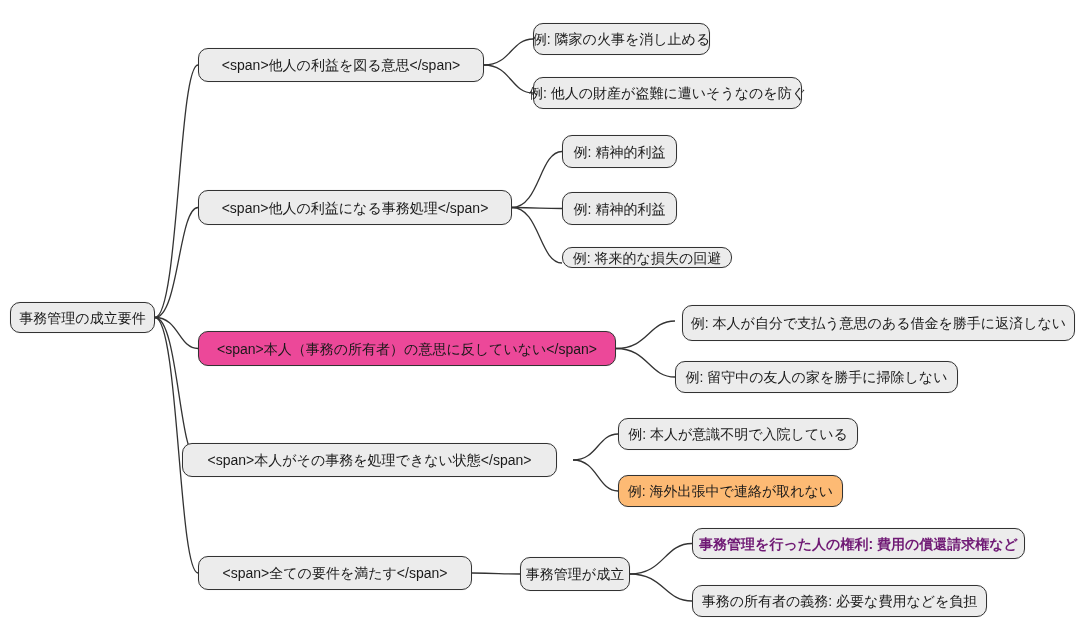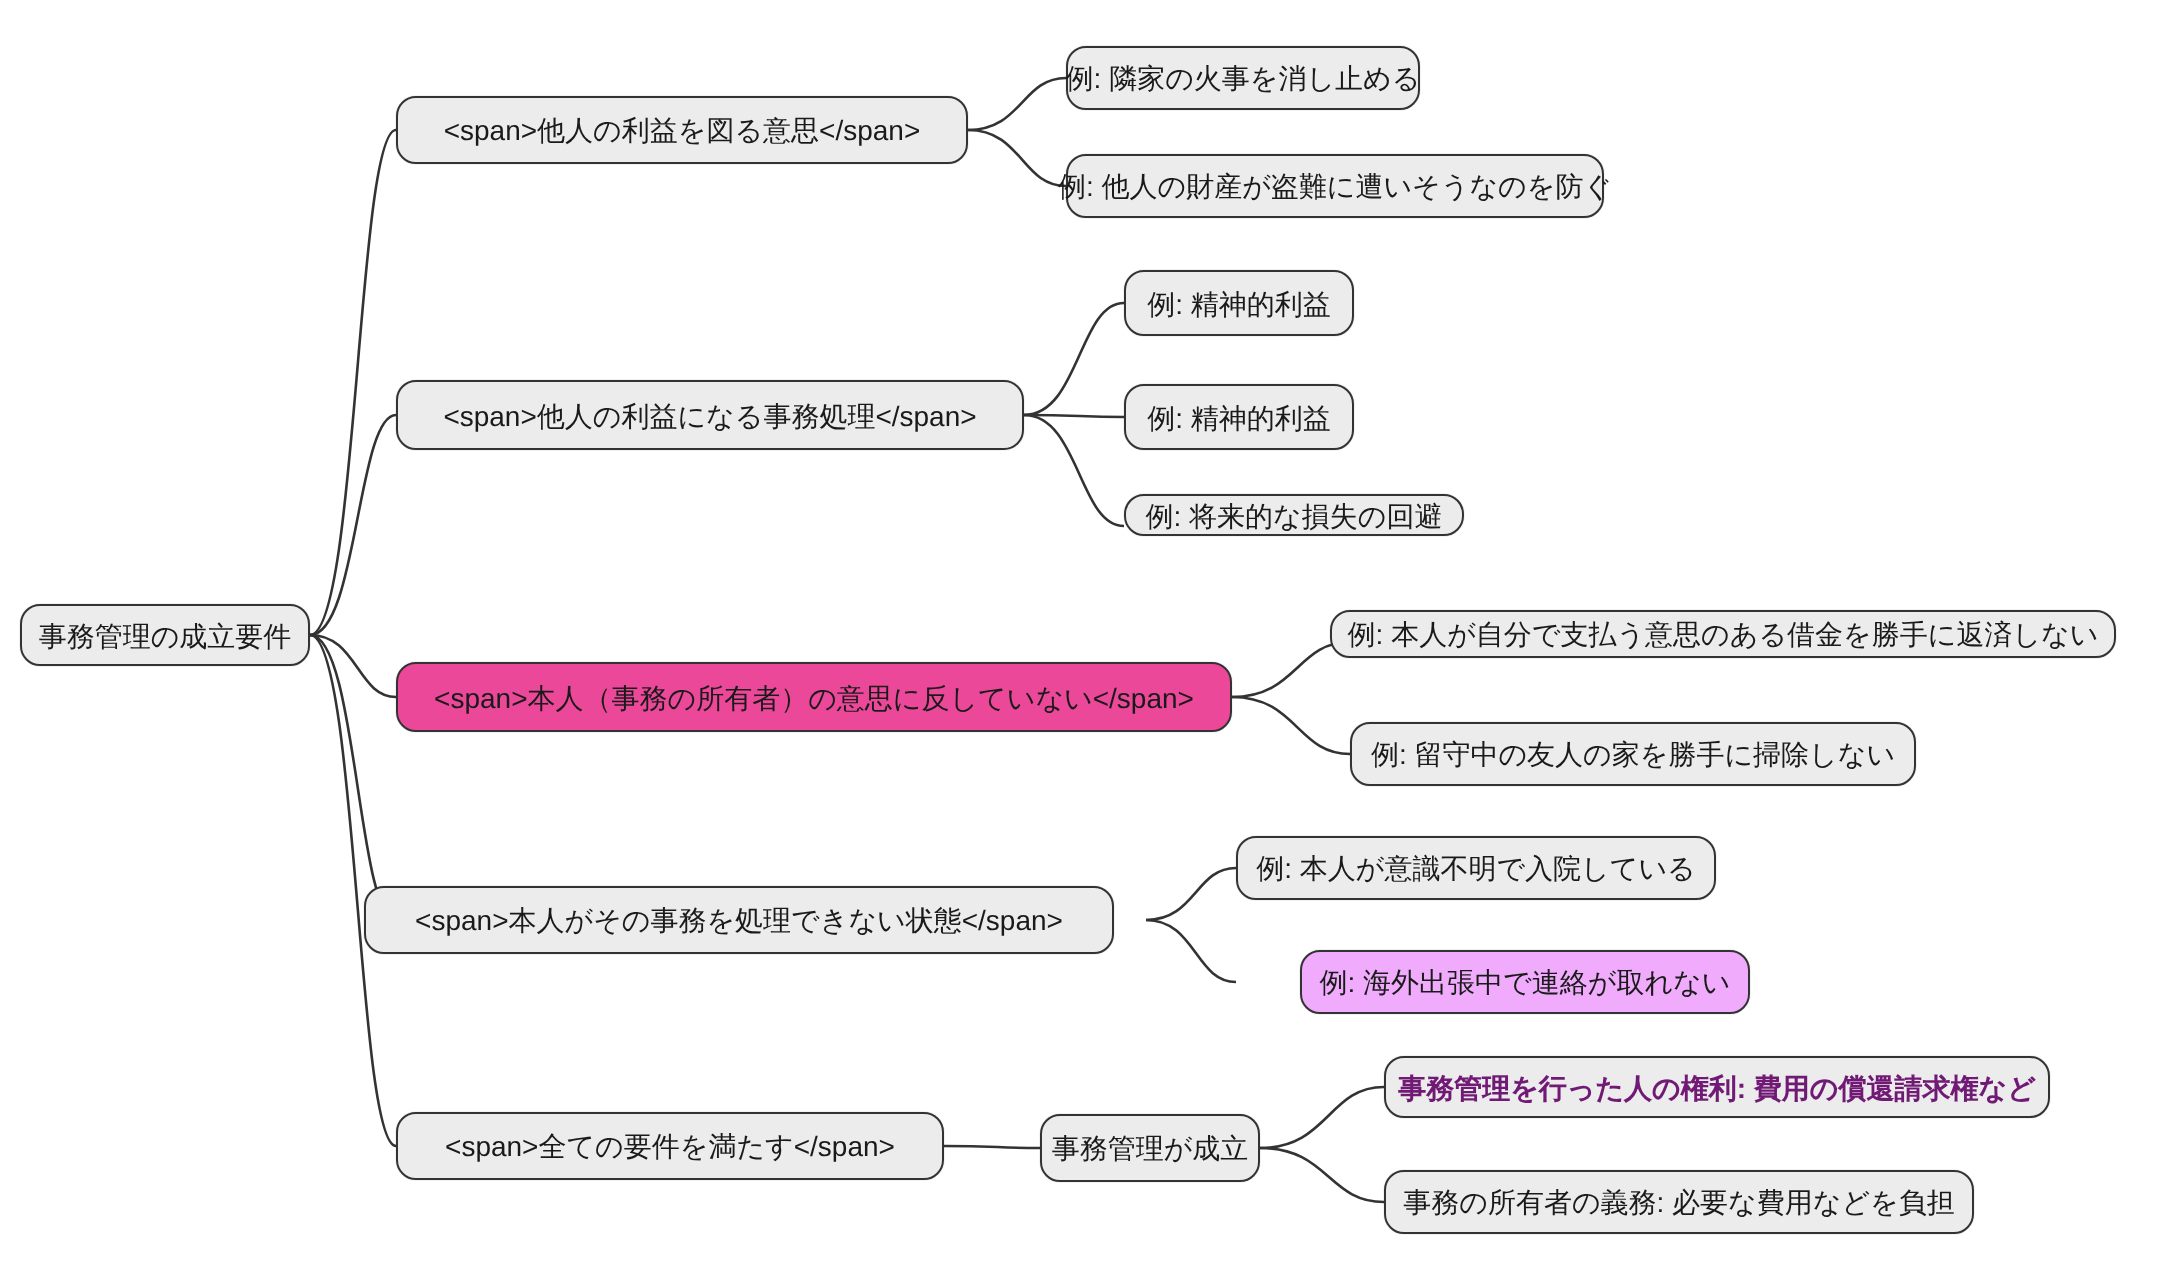--- a/index.html
+++ b/index.html
@@ -44,20 +44,20 @@
       <div class="node" style="left: 198px; top: 190px; width: 314px; height: 35px; background: rgb(236, 236, 236); border-color: rgb(51, 51, 51); color: rgb(26, 26, 26);">&lt;span&gt;他人の利益になる事務処理&lt;/span&gt;</div>
       <div class="node" style="left: 198px; top: 331px; width: 418px; height: 35px; background: #ec4899; border-color: rgb(51, 51, 51); color: rgb(26, 26, 26);">&lt;span&gt;本人（事務の所有者）の意思に反していない&lt;/span&gt;</div>
       <div class="node" style="left: 182px; top: 443px; width: 375px; height: 34px; background: rgb(236, 236, 236); border-color: rgb(51, 51, 51); color: rgb(26, 26, 26);">&lt;span&gt;本人がその事務を処理できない状態&lt;/span&gt;</div>
       <div class="node" style="left: 198px; top: 556px; width: 274px; height: 34px; background: rgb(236, 236, 236); border-color: rgb(51, 51, 51); color: rgb(26, 26, 26);">&lt;span&gt;全ての要件を満たす&lt;/span&gt;</div>
       <div class="node" style="left: 520px; top: 557px; width: 110px; height: 34px; background: rgb(236, 236, 236); border-color: rgb(51, 51, 51); color: rgb(26, 26, 26);">事務管理が成立</div>
       <div class="node" style="left: 533px; top: 23px; width: 177px; height: 32px; background: rgb(236, 236, 236); border-color: rgb(51, 51, 51); color: rgb(26, 26, 26);">例: 隣家の火事を消し止める</div>
       <div class="node" style="left: 533px; top: 77px; width: 269px; height: 32px; background: rgb(236, 236, 236); border-color: rgb(51, 51, 51); color: rgb(26, 26, 26);">例: 他人の財産が盗難に遭いそうなのを防ぐ</div>
       <div class="node" style="left: 562px; top: 135px; width: 115px; height: 33px; background: rgb(236, 236, 236); border-color: rgb(51, 51, 51); color: rgb(26, 26, 26);">例: 精神的利益</div>
       <div class="node" style="left: 562px; top: 192px; width: 115px; height: 33px; background: rgb(236, 236, 236); border-color: rgb(51, 51, 51); color: rgb(26, 26, 26);">例: 精神的利益</div>
       <div class="node" style="left: 562px; top: 247px; width: 170px; height: 21px; background: rgb(236, 236, 236); border-color: rgb(51, 51, 51); color: rgb(26, 26, 26);">例: 将来的な損失の回避</div>
-      <div class="node" style="left: 665px; top: 305px; width: 393px; height: 24px; background: rgb(236, 236, 236); border-color: rgb(51, 51, 51); color: rgb(26, 26, 26); text-align: right;">例: 本人が自分で支払う意思のある借金を勝手に返済しない</div>
+      <div class="node" style="left: 682px; top: 305px; width: 393px; height: 36px; background: rgb(236, 236, 236); border-color: rgb(51, 51, 51); color: rgb(26, 26, 26); text-align: right;">例: 本人が自分で支払う意思のある借金を勝手に返済しない</div>
       <div class="node" style="left: 675px; top: 361px; width: 283px; height: 32px; background: rgb(236, 236, 236); border-color: rgb(51, 51, 51); color: rgb(26, 26, 26);">例: 留守中の友人の家を勝手に掃除しない</div>
       <div class="node" style="left: 618px; top: 418px; width: 240px; height: 32px; background: rgb(236, 236, 236); border-color: rgb(51, 51, 51); color: rgb(26, 26, 26);">例: 本人が意識不明で入院している</div>
-      <div class="node" style="left: 618px; top: 475px; width: 225px; height: 32px; background: #f0abfc; border-color: rgb(51, 51, 51); color: rgb(26, 26, 26); margin-left: 32px;">例: 海外出張中で連絡が取れない</div>
+      <div class="node" style="left: 618px; top: 475px; width: 225px; height: 32px; background: #fdba74; border-color: rgb(51, 51, 51); color: rgb(26, 26, 26);">例: 海外出張中で連絡が取れない</div>
       <div class="node" style="left: 692px; top: 528px; width: 333px; height: 31px; background: rgb(236, 236, 236); border-color: rgb(51, 51, 51); color: #701a75; font-weight: bold;">事務管理を行った人の権利: 費用の償還請求権など</div>
       <div class="node" style="left: 692px; top: 585px; width: 295px; height: 32px; background: rgb(236, 236, 236); border-color: rgb(51, 51, 51); color: rgb(26, 26, 26);">事務の所有者の義務: 必要な費用などを負担</div>
     </div>
 </div>
 
 </body></html>

